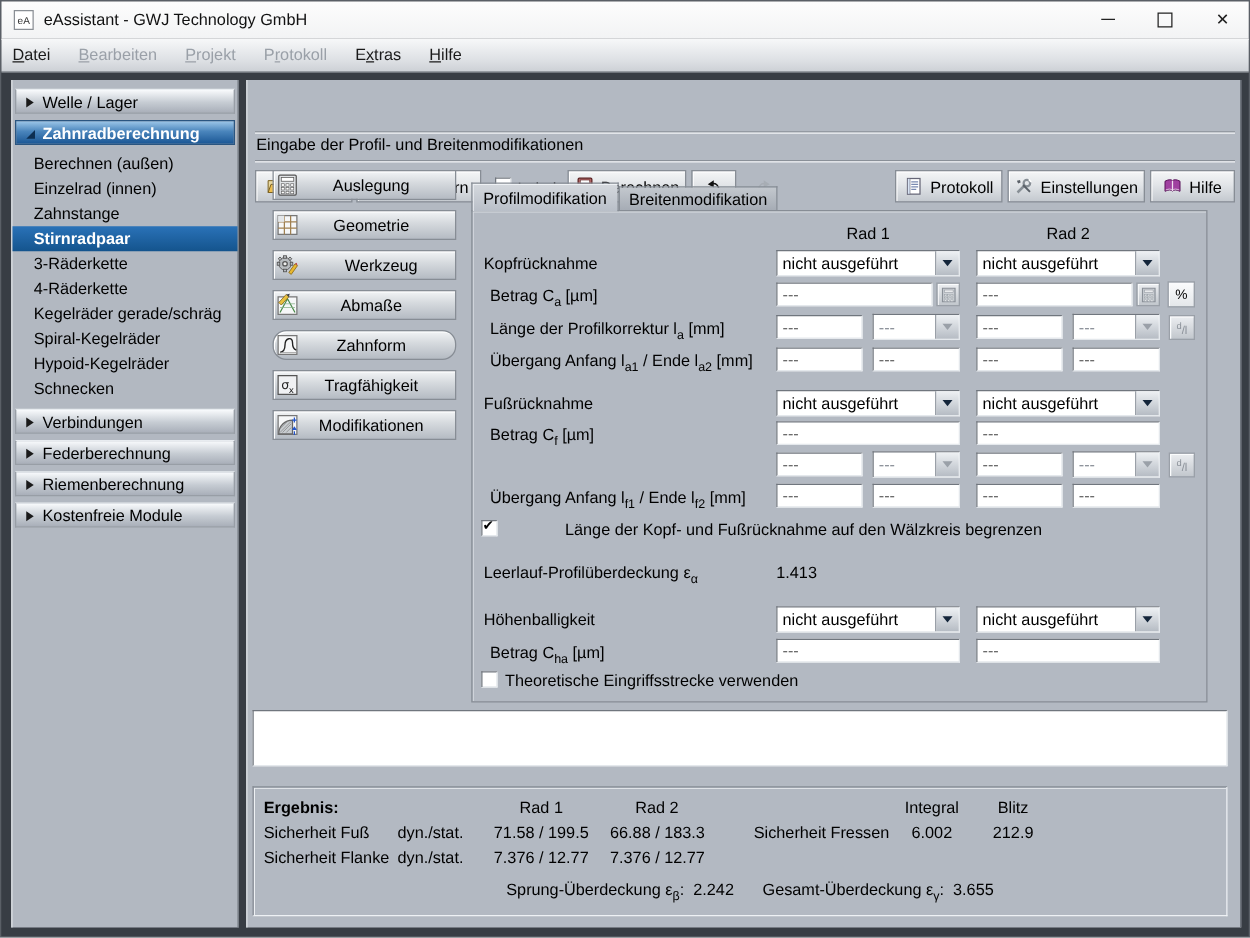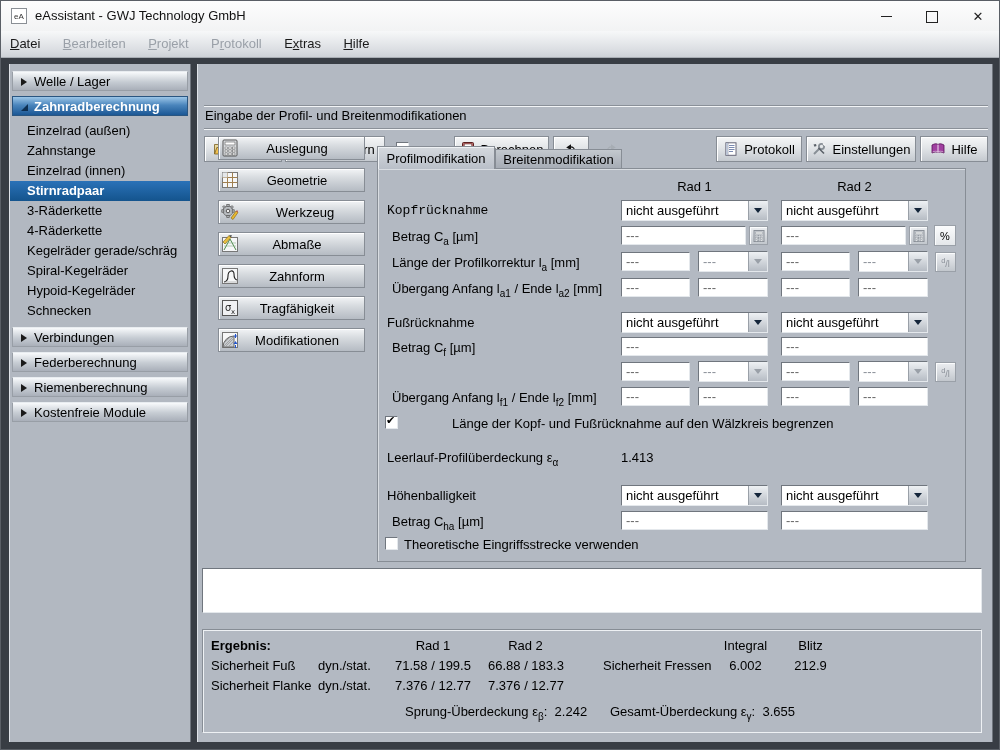--- a/index.html
+++ b/index.html
@@ -84,23 +84,23 @@
     <span class="menu-item dis"><span></span><span class="u">B</span><span>earbeiten</span></span>
     <span class="menu-item dis"><span></span><span class="u">P</span><span>rojekt</span></span>
     <span class="menu-item dis"><span>P</span><span class="u">r</span><span>otokoll</span></span>
     <span class="menu-item"><span>E</span><span class="u">x</span><span>tras</span></span>
     <span class="menu-item"><span></span><span class="u">H</span><span>ilfe</span></span>
   </div>
 
   <div class="sidebar">
     <div class="sec"><span class="tri-r"></span><span>Welle / Lager</span></div>
     <div class="sec blue"><span class="tri-e"></span><span>Zahnradberechnung</span></div>
-    <div class="side-item">Einzelrad (außen)</div>
+    <div class="side-item">Berechnen (außen)</div>
+    <div class="side-item">Einzelrad (innen)</div>
     <div class="side-item">Zahnstange</div>
-    <div class="side-item">Einzelrad (innen)</div>
     <div class="side-item sel">Stirnradpaar</div>
     <div class="side-item">3-Räderkette</div>
     <div class="side-item">4-Räderkette</div>
     <div class="side-item">Kegelräder gerade/schräg</div>
     <div class="side-item">Spiral-Kegelräder</div>
     <div class="side-item">Hypoid-Kegelräder</div>
     <div class="side-item" style="margin-bottom:6px;">Schnecken</div>
     <div class="sec"><span class="tri-r"></span><span>Verbindungen</span></div>
     <div class="sec"><span class="tri-r"></span><span>Federberechnung</span></div>
     <div class="sec"><span class="tri-r"></span><span>Riemenberechnung</span></div>
@@ -253,21 +253,21 @@
     <div class="navbtn" style="top:168px;">
       <svg class="nicon" viewBox="0 0 20 20">
           <rect x="2.5" y="3.5" width="15" height="14" fill="#f6f7f8" stroke="#777"></rect>
           <path d="M4 16 L10 5 L16 16" fill="none" stroke="#4a8a4a"></path>
           <path d="M4 12 h12 M4 9 h12" stroke="#88b088" stroke-width="0.6"></path>
           <path d="M3 8 L9 1.5 L11 3.5 L5 10 Z" fill="#e8c040" stroke="#806010" stroke-width="0.6"></path>
           <path d="M9 1.5 L11 3.5 L11.8 1 Z" fill="#444"></path>
         </svg>
       <span class="nlab">Abmaße</span>
     </div>
-    <div class="navbtn" style="top:200px;">
+    <div class="navbtn" style="top:200px;border-radius:11px;">
       <svg class="nicon" viewBox="0 0 20 20">
           <rect x="2.5" y="2.5" width="15" height="15" fill="#f6f7f8" stroke="#777"></rect>
           <path d="M4 16 C7 15.5 8 13 8 10 C8 7 9 5.5 11 5 C13 4.5 14 6 14 8 C14 11 15 13.5 17 14" fill="none" stroke="#222" stroke-width="1.1"></path>
           <path d="M4 16 L17 16" stroke="#999" stroke-width="0.6"></path>
         </svg>
       <span class="nlab">Zahnform</span>
     </div>
     <div class="navbtn" style="top:232px;">
       <svg class="nicon" viewBox="0 0 20 20">
           <rect x="2.5" y="2.5" width="15" height="15" fill="#f0f1f3" stroke="#555"></rect>
@@ -289,21 +289,21 @@
     </div>
 
     <div class="tab act" style="left:179px;top:82px;width:118px;height:23px;line-height:23px;">Profilmodifikation</div>
     <div class="tab inact" style="left:297px;top:85px;width:127px;height:19px;line-height:19px;">Breitenmodifikation</div>
 
     <div class="panel">
 
       <div class="lbl" style="left:243px;top:10px;width:147px;text-align:center;">Rad 1</div>
       <div class="lbl" style="left:403px;top:10px;width:147px;text-align:center;">Rad 2</div>
 
-      <div class="lbl" style="left:9px;top:34px;font-family:Liberation Mono, monospace;">Kopfrücknahme</div>
+      <div class="lbl" style="left:9px;top:34px;">Kopfrücknahme</div>
       <div class="dd" style="left:243px;top:31px;width:147px;">
           <span class="val">nicht ausgeführt</span>
           <span class="abtn">
             <span class="tri"></span>
           </span>
         </div>
       <div class="dd" style="left:403px;top:31px;width:147px;">
           <span class="val">nicht ausgeführt</span>
           <span class="abtn">
             <span class="tri"></span>

